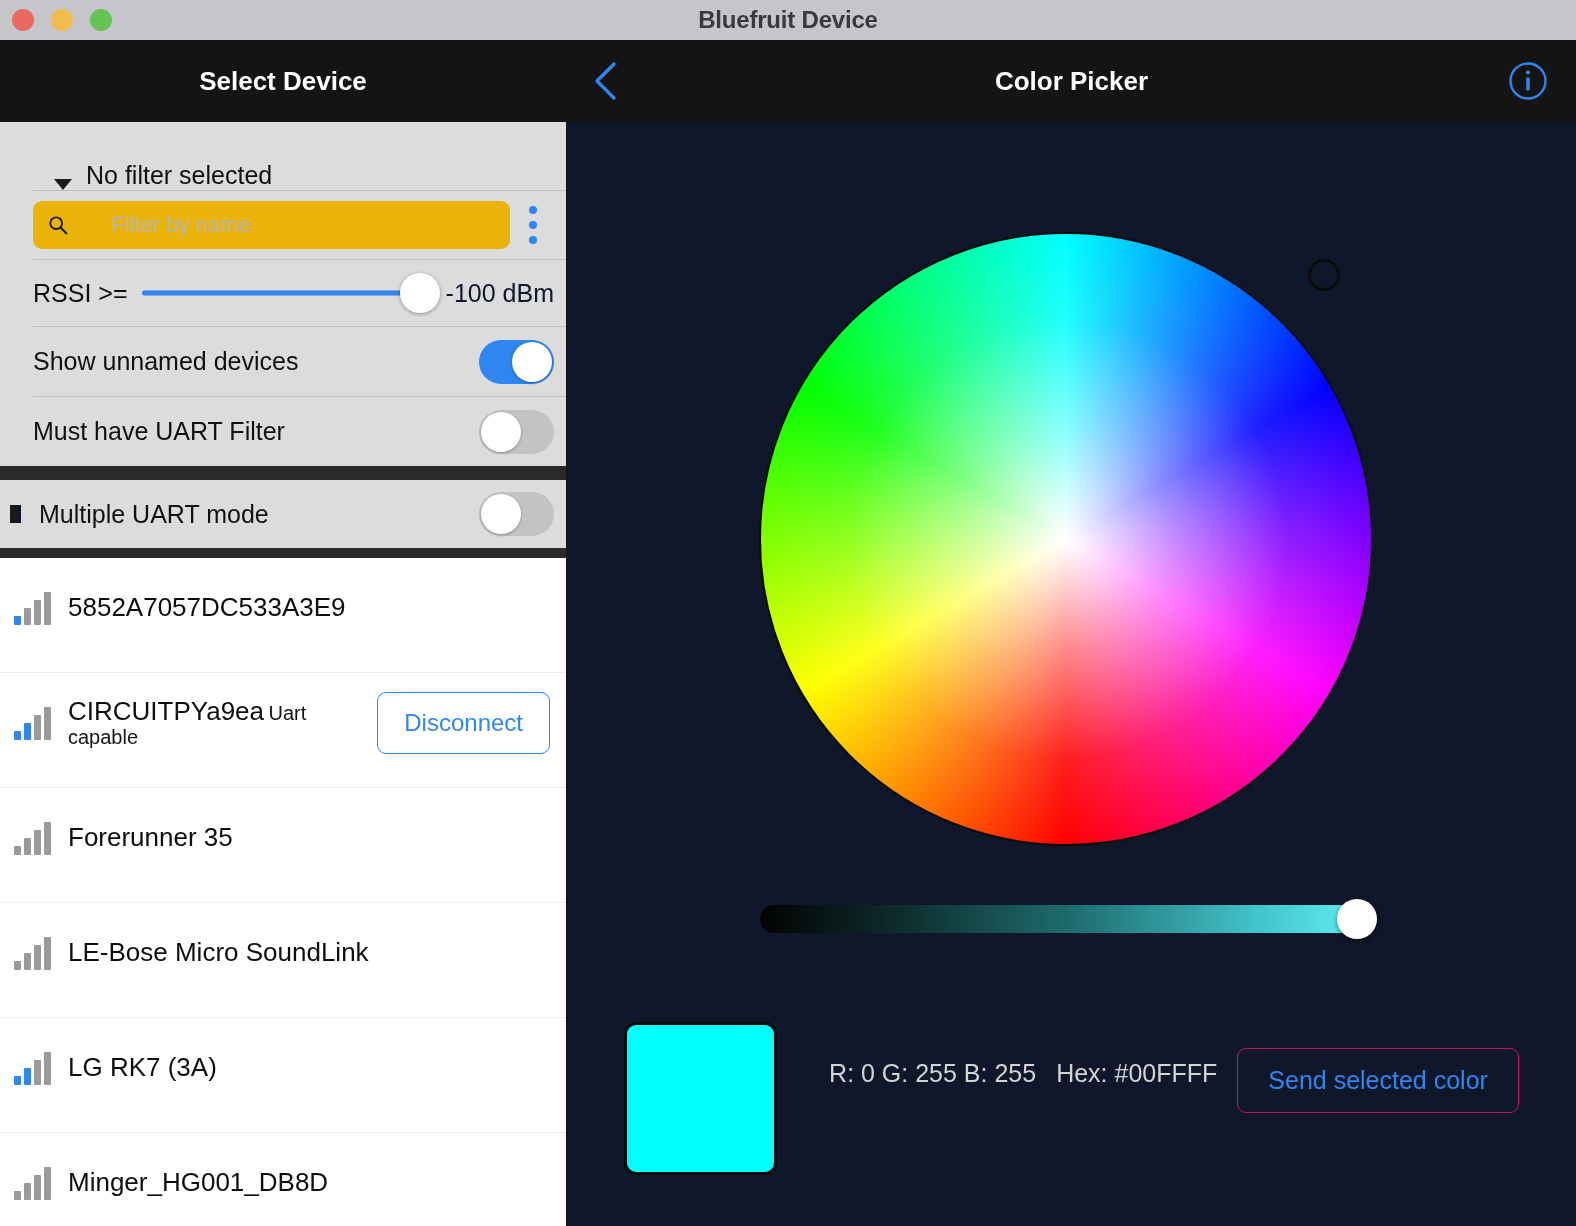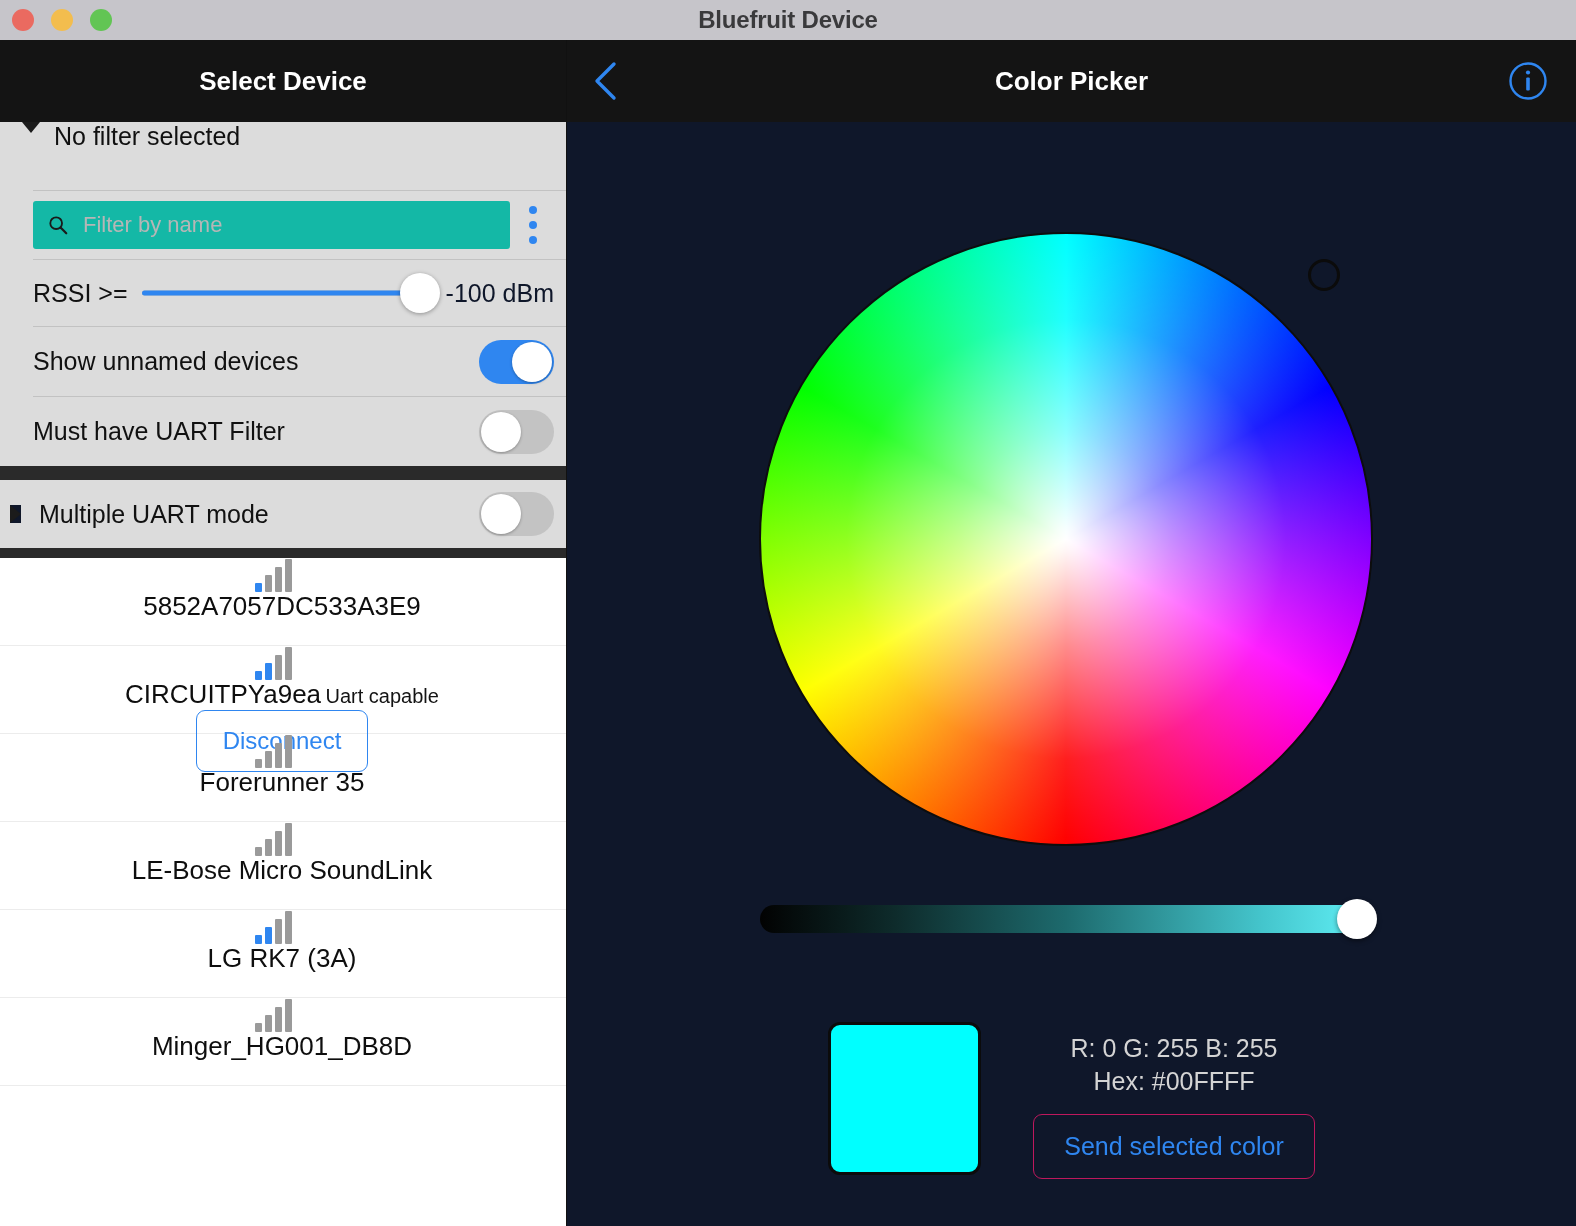--- a/index.html
+++ b/index.html
@@ -36,36 +36,36 @@
   
   .left-header {
     height: 82px; background: #141414; color: #fff;
     display: flex; align-items: center; justify-content: center;
     font-size: 26px; font-weight: bold;
   }
 
   
   .panel { background: #dcdcdc; }
   .panel-head {
-    height: 68px; display: flex; align-items: flex-start; padding: 0 0 0 22px;
+    height: 68px; display: flex; align-items: flex-end; padding: 0 0 0 6px; margin-left: 48px;
   }
   .tri { width: 0; height: 0; margin-right: 14px; }
   .tri.down { border-left: 9px solid transparent; border-right: 9px solid transparent;
               border-top: 11px solid #1b1b1b; }
   .tri.right { border-top: 9px solid transparent; border-bottom: 9px solid transparent;
                border-left: 11px solid #1b1b1b; margin-left: 4px; margin-right: 18px; }
   .panel-head-label { font-size: 25px; color: #101010; }
 
   .hr { height: 1px; background: #c2c2c2; margin-left: 33px; margin-right: 0; }
 
   .filter-row { height: 68px; display: flex; align-items: center;
                 padding-left: 33px; padding-right: 10px; }
   .search-box {
-    flex: 1; height: 48px; background: #14b8a6; border-radius: 3px;
-    display: flex; align-items: center; padding: 0 10px 0 14px;
+    flex: 1; height: 48px; background: #eab308; border-radius: 9px;
+    display: flex; align-items: center; padding: 0 10px 0 14px; gap: 28px;
   }
   .search-icon { width: 22px; height: 22px; margin-right: 14px; flex: 0 0 auto; }
   .search-input {
     border: none; outline: none; background: transparent; flex: 1;
     font-family: "Liberation Sans", sans-serif; font-size: 22px; color: #222;
   }
   .search-input::placeholder { color: #b6b6b6; }
   .kebab { width: 46px; display: flex; flex-direction: column; align-items: center;
            justify-content: center; gap: 7px; }
   .kebab i { width: 8px; height: 8px; border-radius: 50%; background: #2f86f0; display: block; }
@@ -106,21 +106,21 @@
   .sep-bar { height: 14px; background: #2a2a2a; }
   .sep-bar.thin { height: 10px; }
 
   .uart-row { height: 68px; display: flex; align-items: center;
               padding-left: 6px; padding-right: 12px; background: #dcdcdc; }
 
   
   .devices { background: #fff; }
   .device {
     display: flex; align-items: center; padding: 0 16px 14px 14px;
-    height: 88px; border-bottom: 1px solid #ececec; position: relative; flex-direction: column;
+    height: 115px; border-bottom: 1px solid #ececec; position: relative;
   }
   .signal { width: 40px; height: 34px; display: flex; align-items: flex-end;
             gap: 3px; margin-right: 14px; flex: 0 0 auto; }
   .signal b { width: 7px; border-radius: 1px; display: block; }
   .signal b:nth-child(1) { height: 9px; }
   .signal b:nth-child(2) { height: 17px; }
   .signal b:nth-child(3) { height: 25px; }
   .signal b:nth-child(4) { height: 33px; }
   .dev-text { flex: 1; min-width: 0; }
   .dev-name { font-size: 26px; color: #0e0e0e; line-height: 1.15; }
@@ -172,21 +172,21 @@
     position: absolute; top: 50%; left: 597px; transform: translate(-50%, -50%);
     width: 40px; height: 40px; border-radius: 50%; background: #fff;
     box-shadow: 0 2px 5px rgba(0,0,0,.45);
   }
 
   .swatch-row { position: absolute; left: 0; right: 0; top: 900px; display: flex;
                 justify-content: center; align-items: flex-start; gap: 52px; }
   .swatch {
     width: 153px; height: 153px; border-radius: 12px; border: 3px solid #0b0b0b;
   }
-  .readout { display: flex; flex-direction: column; align-items: center; gap: 4px;
+  .readout { display: flex; flex-direction: row; align-items: center; gap: 20px;
              padding-top: 12px; }
   .rgb-line { font-size: 25px; color: #d4d4d4; }
   .hex-line { font-size: 25px; color: #d4d4d4; }
   .send-btn {
     margin-top: 14px; border: 1px solid #be185d; border-radius: 9px;
     color: #2f86f0; background: transparent; cursor: pointer;
     font-family: "Liberation Sans", sans-serif; font-size: 25px; padding: 17px 30px;
   }
 </style>
 </head>

